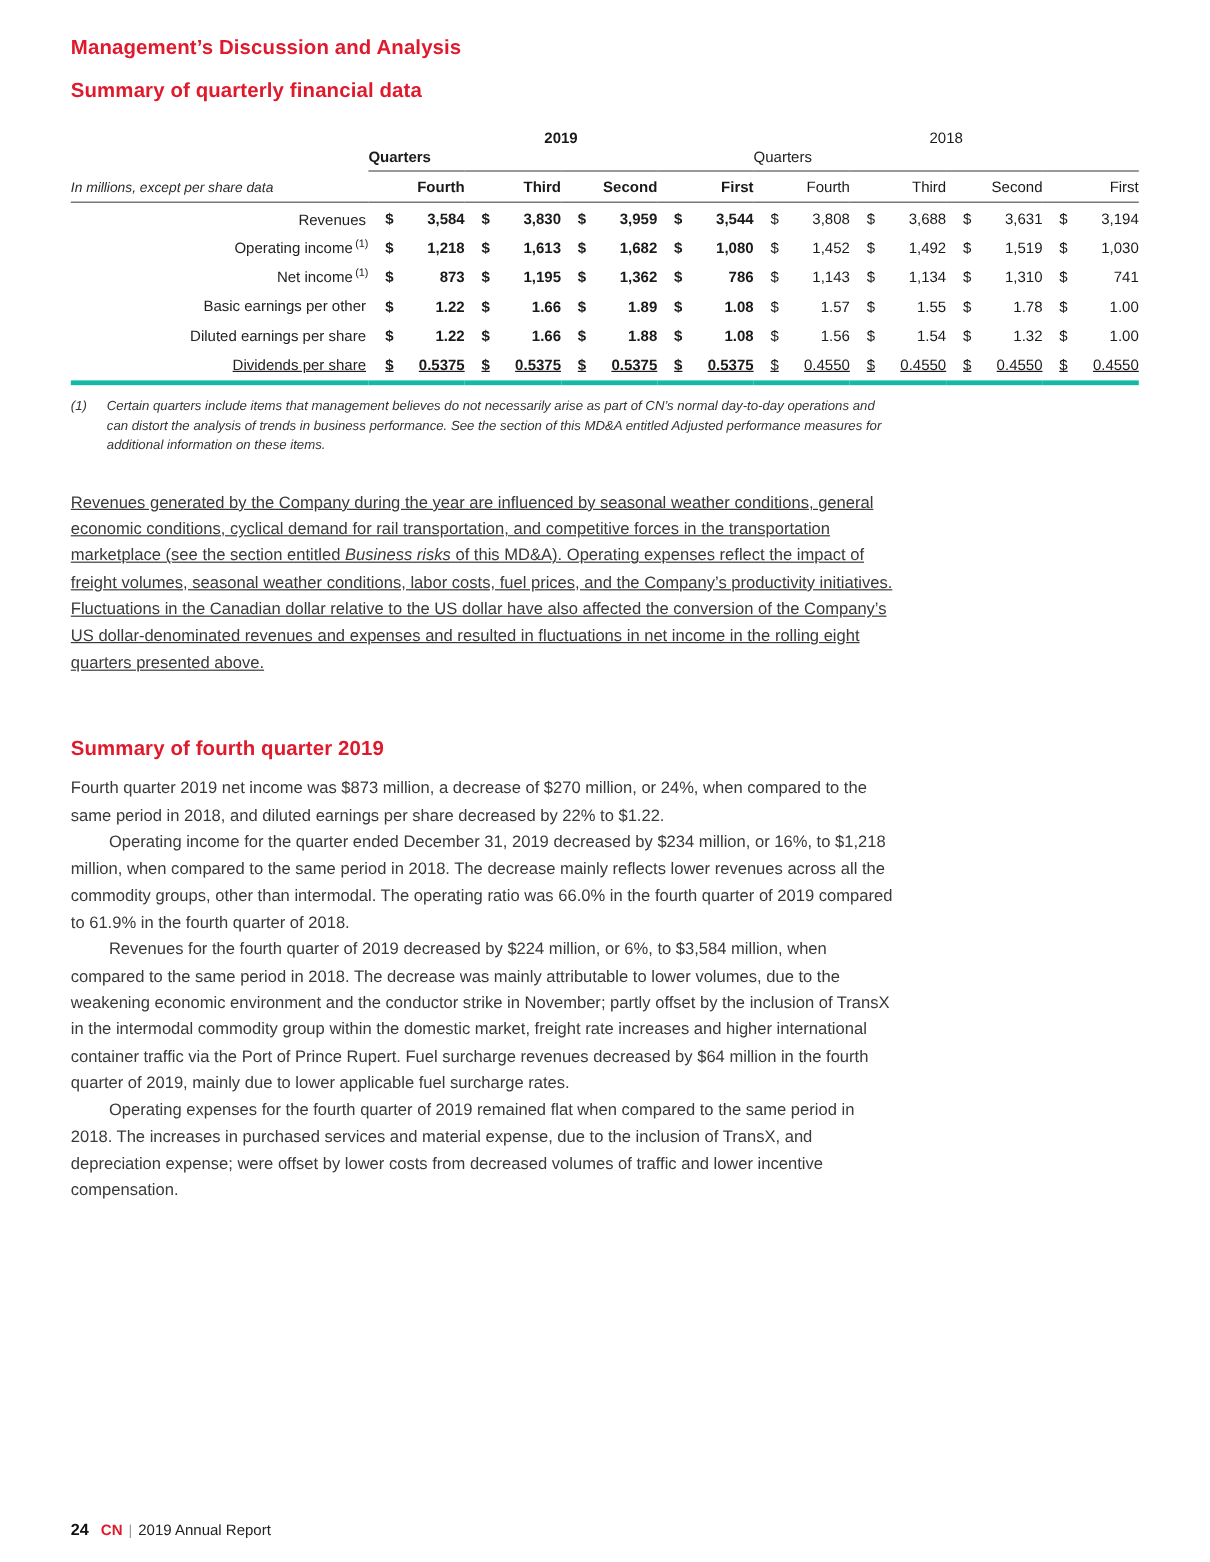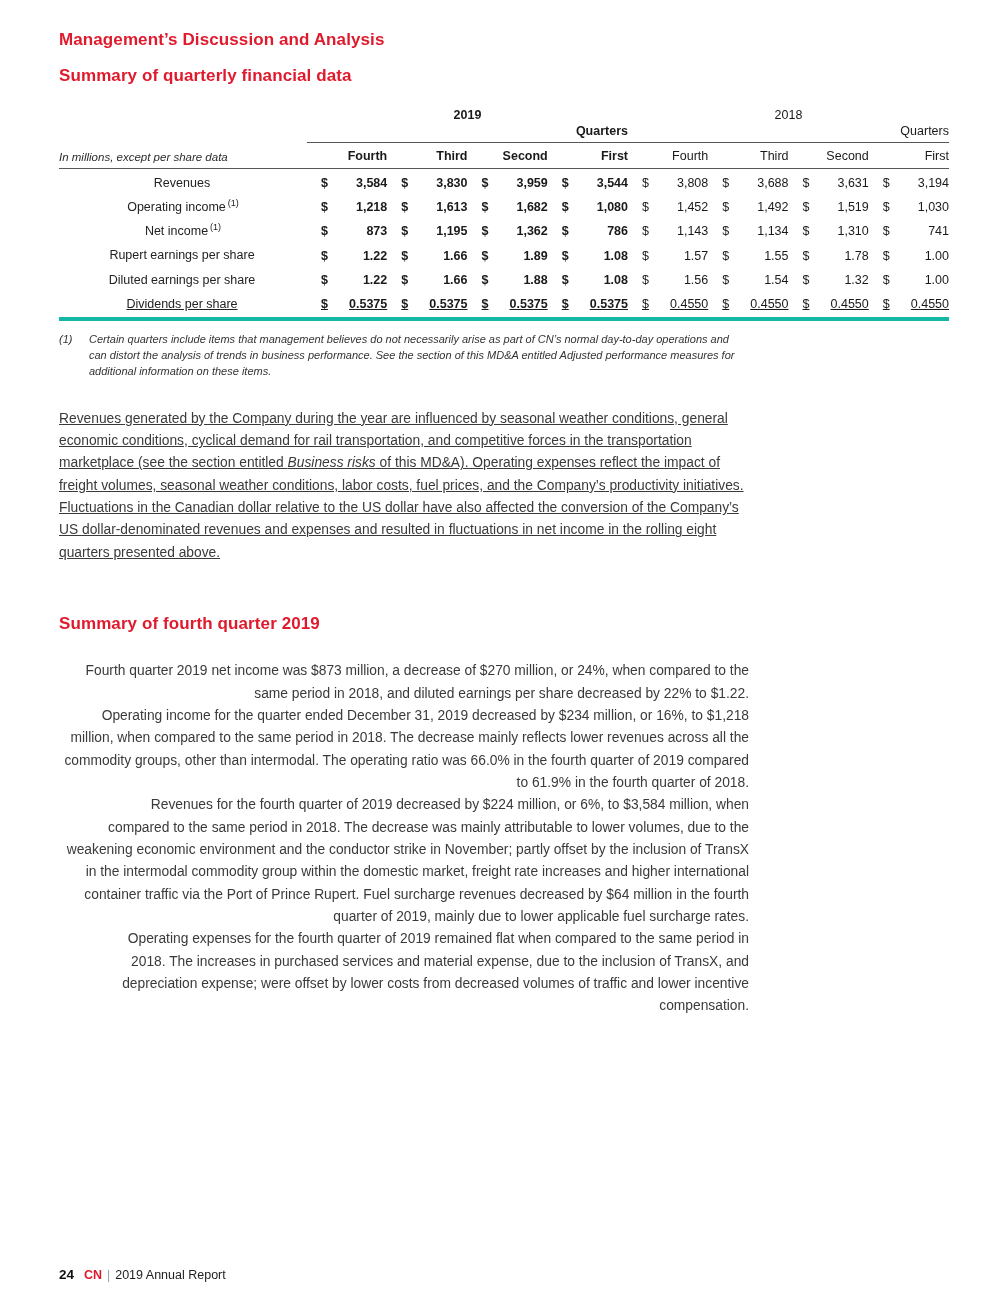--- a/index.html
+++ b/index.html
@@ -19,43 +19,43 @@
   h2.fourth-quarter { margin-top: 50px; }
 
   
   table.fin-table { width: 100%; border-collapse: collapse; margin-top: 22px; font-size: 12.5px; color: #1a1a1a; table-layout: fixed; }
   .fin-table td, .fin-table th { padding: 0; vertical-align: bottom; }
   col.c-label { width: 248px; }
   col.c-num { width: 80.25px; }
 
   .yr-row td.yr { text-align: center; padding-bottom: 2px; font-weight: 400; }
   .yr-row td.b, .q-row td.b { font-weight: 700; }
-  .q-row td.q { text-align: right; padding-bottom: 4px; border-bottom: 1px solid #55565a; margin-top: 25px; }
+  .q-row td.q { text-align: left; padding-bottom: 4px; border-bottom: 1px solid #55565a; margin-top: 25px; }
 
   .hdr-row th { border-bottom: 1px solid #55565a; text-align: right; font-weight: 400; padding: 6px 0 5px 0; }
   .hdr-row th.b { font-weight: 700; }
   .hdr-row th.lbl-hdr { text-align: left; font-style: italic; font-weight: 400; font-size: 11.5px; color: #2b2b2b; margin-left: 31px; }
 
   .fin-table tbody td { padding: 5px 0 3px 0; }
-  .fin-table tbody td.lbl { text-align: center; color: #222; }
+  .fin-table tbody td.lbl { text-align: right; color: #222; }
   .fin-table tbody tr:last-child td { border-bottom: 4px solid #14b8a6; padding-bottom: 6px; text-decoration: underline; }
   td.num .cell-in { display: flex; justify-content: space-between; align-items: baseline; padding-left: 14px; }
   td.num.b { font-weight: 700; }
   sup.fn-ref { font-size: 9px; vertical-align: super; margin-left: 2px; font-weight: 400; color: #222; }
 
   
   .footnote { display: flex; margin-top: 11px; font-style: italic; font-size: 11px; color: #333; line-height: 1.45; }
   .footnote .marker { width: 30px; flex: none; }
   .footnote .fn-text { flex: 1; padding-right: 4px; }
 
   
   p.body-text { margin-top: 28px; font-size: 13.8px; line-height: 1.62; color: #3a3a3a; text-decoration: underline; }
   p.body-text em { font-style: italic; }
 
-  .fq-paragraphs { margin-top: 26px; text-align: right; }
+  .fq-paragraphs { margin-top: 12px; }
   .fq-paragraphs p { font-size: 13.8px; line-height: 1.62; color: #3a3a3a; }
   .fq-paragraphs p.indent { text-indent: 2.3em; }
 
   
   .footer { position: absolute; left: 59px; bottom: 20px; display: flex; align-items: baseline; }
   .footer .page-num { font-weight: 700; font-size: 13.5px; color: #111; margin-right: 10px; }
   .footer .brand { color: #e01a2d; font-weight: 700; font-size: 12.5px; }
   .footer .sep { color: #9a9a9a; margin: 0 5px; font-size: 12px; }
   .footer .report { color: #222; font-size: 12.5px; }
 </style>
@@ -251,21 +251,21 @@
             </span>
           </td>
         <td class="num">
             <span class="cell-in">
               <span>$</span>
               <span>741</span>
             </span>
           </td>
       </tr>
       <tr>
-        <td class="lbl"><span>Rupert earnings per share</span><sup class="fn-ref"></sup></td>
+        <td class="lbl"><span>Basic earnings per other</span><sup class="fn-ref"></sup></td>
         <td class="num b">
             <span class="cell-in">
               <span>$</span>
               <span>1.22</span>
             </span>
           </td>
         <td class="num b">
             <span class="cell-in">
               <span>$</span>
               <span>1.66</span>

